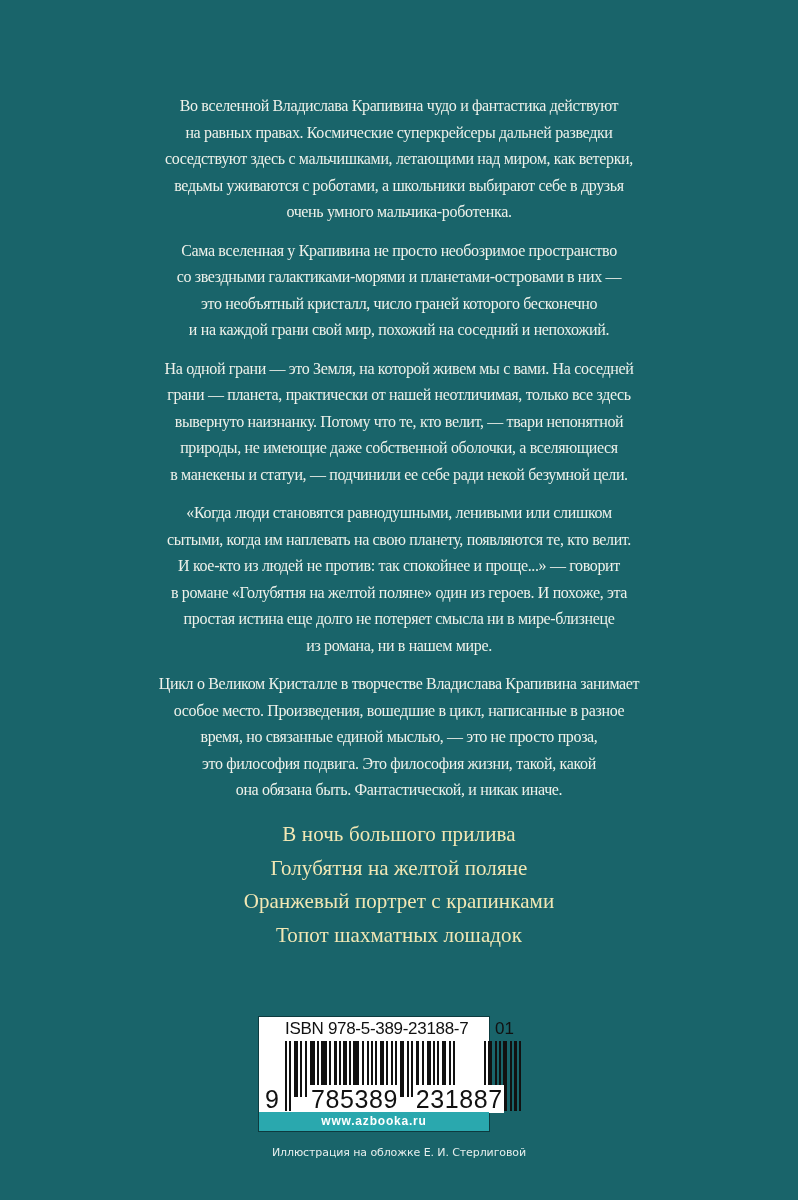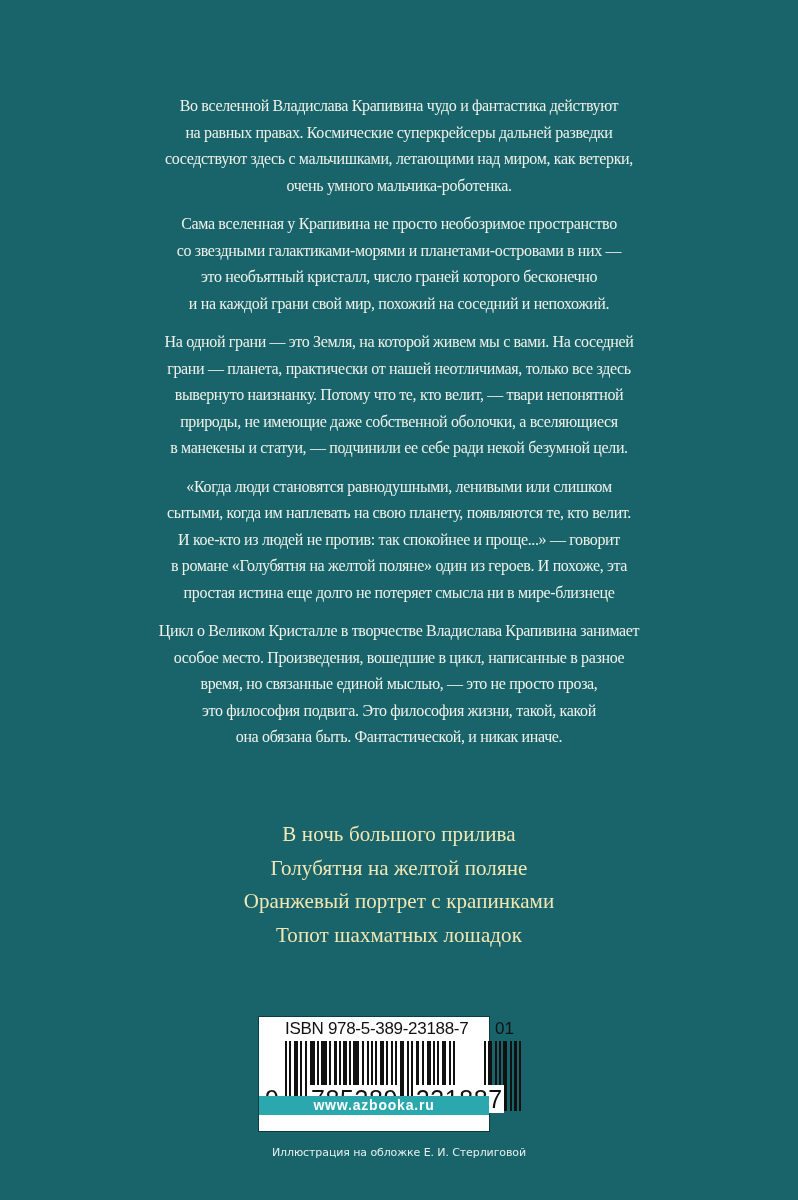--- a/index.html
+++ b/index.html
@@ -34,41 +34,42 @@
   .addon-bars { position: absolute; left: 225px; top: 24px; height: 70px; width: 40px; }
   .bars svg, .addon-bars svg { display: block; }
   .ean-digits {
     position: absolute; left: 5px; top: 68px;
     font-family: "Liberation Sans", "DejaVu Sans", sans-serif;
     font-size: 25px; color: #111; letter-spacing: 0.6px; white-space: nowrap;
     background: transparent;
   }
   .ean-digits span { background: #fff; padding: 0 1px; }
   .url-band {
-    position: absolute; left: 0; bottom: 16px; width: 100%; height: 19px;
+    position: absolute; left: 0; bottom: 0; width: 100%; height: 19px;
     background: #2AA8AE; color: #FFFFFF;
     font-family: "Liberation Sans", "DejaVu Sans", sans-serif;
-    font-weight: bold; font-size: 14px; line-height: 19px; text-align: center; letter-spacing: 0.8px;
+    font-weight: bold; font-size: 12px; line-height: 19px; text-align: center; letter-spacing: 0.8px;
   }
   .credit {
     position: absolute; left: 0; top: 1146px; width: 798px; text-align: center;
     font-family: "DejaVu Sans", "Liberation Sans", sans-serif;
     font-size: 11px; color: #E6EEEC; letter-spacing: -0.1px;
   }
 </style>
 </head>
 <body>
 
 <div class="page">
 
   <div class="blurb">
     <p class="para">
       <span class="line">Во вселенной Владислава Крапивина чудо и фантастика действуют</span>
       <span class="line">на равных правах. Космические суперкрейсеры дальней разведки</span>
       <span class="line">соседствуют здесь с мальчишками, летающими над миром, как ветерки,</span>
+      <span class="line">ведьмы уживаются с роботами, а школьники выбирают себе в друзья</span>
       <span class="line">очень умного мальчика-роботенка.</span>
     </p>
     <p class="para">
       <span class="line">Сама вселенная у Крапивина не просто необозримое пространство</span>
       <span class="line">со звездными галактиками-морями и планетами-островами в них —</span>
       <span class="line">это необъятный кристалл, число граней которого бесконечно</span>
       <span class="line">и на каждой грани свой мир, похожий на соседний и непохожий.</span>
     </p>
     <p class="para">
       <span class="line">На одной грани — это Земля, на которой живем мы с вами. На соседней</span>
@@ -76,20 +77,21 @@
       <span class="line">вывернуто наизнанку. Потому что те, кто велит, — твари непонятной</span>
       <span class="line">природы, не имеющие даже собственной оболочки, а вселяющиеся</span>
       <span class="line">в манекены и статуи, — подчинили ее себе ради некой безумной цели.</span>
     </p>
     <p class="para">
       <span class="line">«Когда люди становятся равнодушными, ленивыми или слишком</span>
       <span class="line">сытыми, когда им наплевать на свою планету, появляются те, кто велит.</span>
       <span class="line">И кое-кто из людей не против: так спокойнее и проще...» — говорит</span>
       <span class="line">в романе «Голубятня на желтой поляне» один из героев. И похоже, эта</span>
       <span class="line">простая истина еще долго не потеряет смысла ни в мире-близнеце</span>
+      <span class="line">из романа, ни в нашем мире.</span>
     </p>
     <p class="para">
       <span class="line">Цикл о Великом Кристалле в творчестве Владислава Крапивина занимает</span>
       <span class="line">особое место. Произведения, вошедшие в цикл, написанные в разное</span>
       <span class="line">время, но связанные единой мыслью, — это не просто проза,</span>
       <span class="line">это философия подвига. Это философия жизни, такой, какой</span>
       <span class="line">она обязана быть. Фантастической, и никак иначе.</span>
     </p>
   </div>
 

